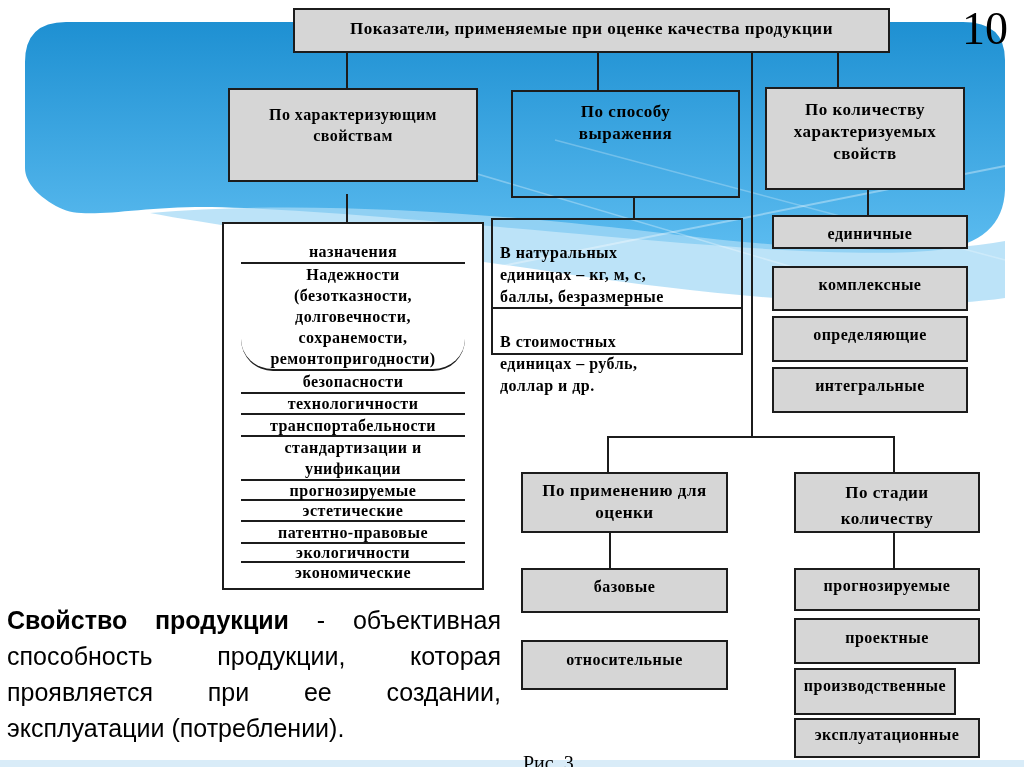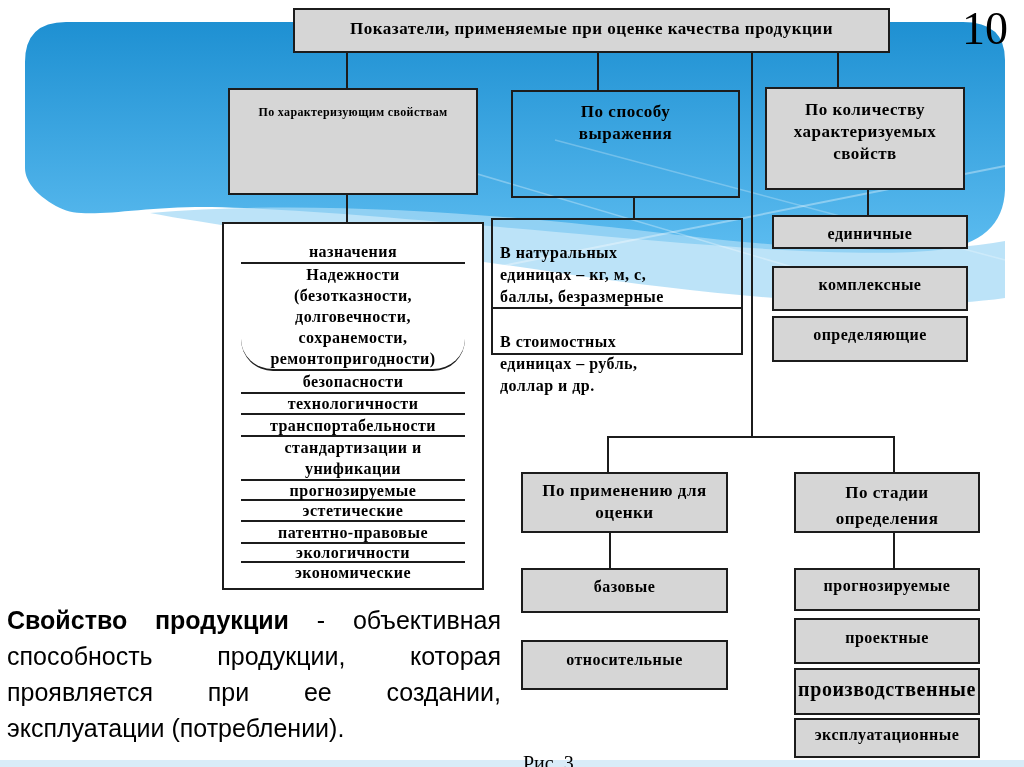--- a/index.html
+++ b/index.html
@@ -86,21 +86,21 @@
   <div class="conn" style="left:633px;top:197px;width:2px;height:22px;"></div>
   <div class="conn" style="left:867px;top:189px;width:2px;height:27px;"></div>
   <div class="conn" style="left:607px;top:436px;width:288px;height:2px;"></div>
   <div class="conn" style="left:607px;top:436px;width:2px;height:37px;"></div>
   <div class="conn" style="left:893px;top:436px;width:2px;height:37px;"></div>
   <div class="conn" style="left:609px;top:531px;width:2px;height:38px;"></div>
   <div class="conn" style="left:893px;top:531px;width:2px;height:38px;"></div>
 
   <div class="node" style="left:293px;top:8px;width:597px;height:45px;padding-top:8px;font-size:17px;">Показатели, применяемые при оценке качества продукции</div>
 
-  <div class="node" style="left:228px;top:88px;width:250px;height:107px;padding-top:15px;font-size:12px;">По характеризующим свойствам</div>
+  <div class="node" style="left:228px;top:88px;width:250px;height:94px;padding-top:15px;font-size:16px;">По характеризующим свойствам</div>
   <div class="node clear" style="left:511px;top:90px;width:229px;height:108px;padding-top:9px;font-size:17px;">По способу
 выражения</div>
   <div class="node" style="left:765px;top:87px;width:200px;height:103px;padding-top:10px;font-size:17px;">По количеству
 характеризуемых
 свойств</div>
 
   <div class="node whitefill list" style="left:222px;top:222px;width:262px;height:368px;">
     <div class="list-row" style="height:23px;">назначения</div>
     <div class="list-row" style="height:111px;border-radius:32px;">Надежности
 (безотказности,
@@ -124,30 +124,31 @@
 единицах – кг, м, с,
 баллы, безразмерные</div>
     <div class="unit-cell" style="height:65px;">В стоимостных
 единицах – рубль,
 доллар и др.</div>
   </div>
 
   <div class="node" style="left:772px;top:215px;width:196px;height:34px;padding-top:7px;font-size:16px;">единичные</div>
   <div class="node" style="left:772px;top:266px;width:196px;height:45px;padding-top:7px;font-size:16px;text-align:center;">комплексные</div>
   <div class="node" style="left:772px;top:316px;width:196px;height:46px;padding-top:7px;font-size:16px;">определяющие</div>
+  <div class="node" style="left:772px;top:367px;width:196px;height:46px;padding-top:7px;font-size:16px;">интегральные</div>
 
   <div class="node" style="left:521px;top:568px;width:207px;height:45px;padding-top:7px;font-size:16px;">базовые</div>
   <div class="node" style="left:521px;top:472px;width:207px;height:61px;padding-top:6px;font-size:17px;">По применению для
 оценки</div>
   <div class="node" style="left:521px;top:640px;width:207px;height:50px;padding-top:8px;font-size:16px;">относительные</div>
 
   <div class="node" style="left:794px;top:472px;width:186px;height:61px;padding-top:6px;font-size:17px;line-height:1.55;">По стадии
-определения</div>
+количеству</div>
   <div class="node" style="left:794px;top:568px;width:186px;height:43px;padding-top:6px;font-size:16px;">прогнозируемые</div>
   <div class="node" style="left:794px;top:618px;width:186px;height:46px;padding-top:8px;font-size:16px;">проектные</div>
-  <div class="node" style="left:794px;top:668px;width:186px;height:47px;padding-top:6px;font-size:20px;">производственные</div>
+  <div class="node" style="left:794px;top:668px;width:162px;height:47px;padding-top:6px;font-size:16px;">производственные</div>
   <div class="node" style="left:794px;top:718px;width:186px;height:40px;padding-top:5px;font-size:16px;">эксплуатационные</div>
 
   <div class="para"><span class="term">Свойство продукции</span><span> - объективная способность продукции, которая проявляется при ее создании, эксплуатации (потреблении).</span></div>
 
   <div class="caption">Рис. 3</div>
 
 </div>
 
 </body></html>

